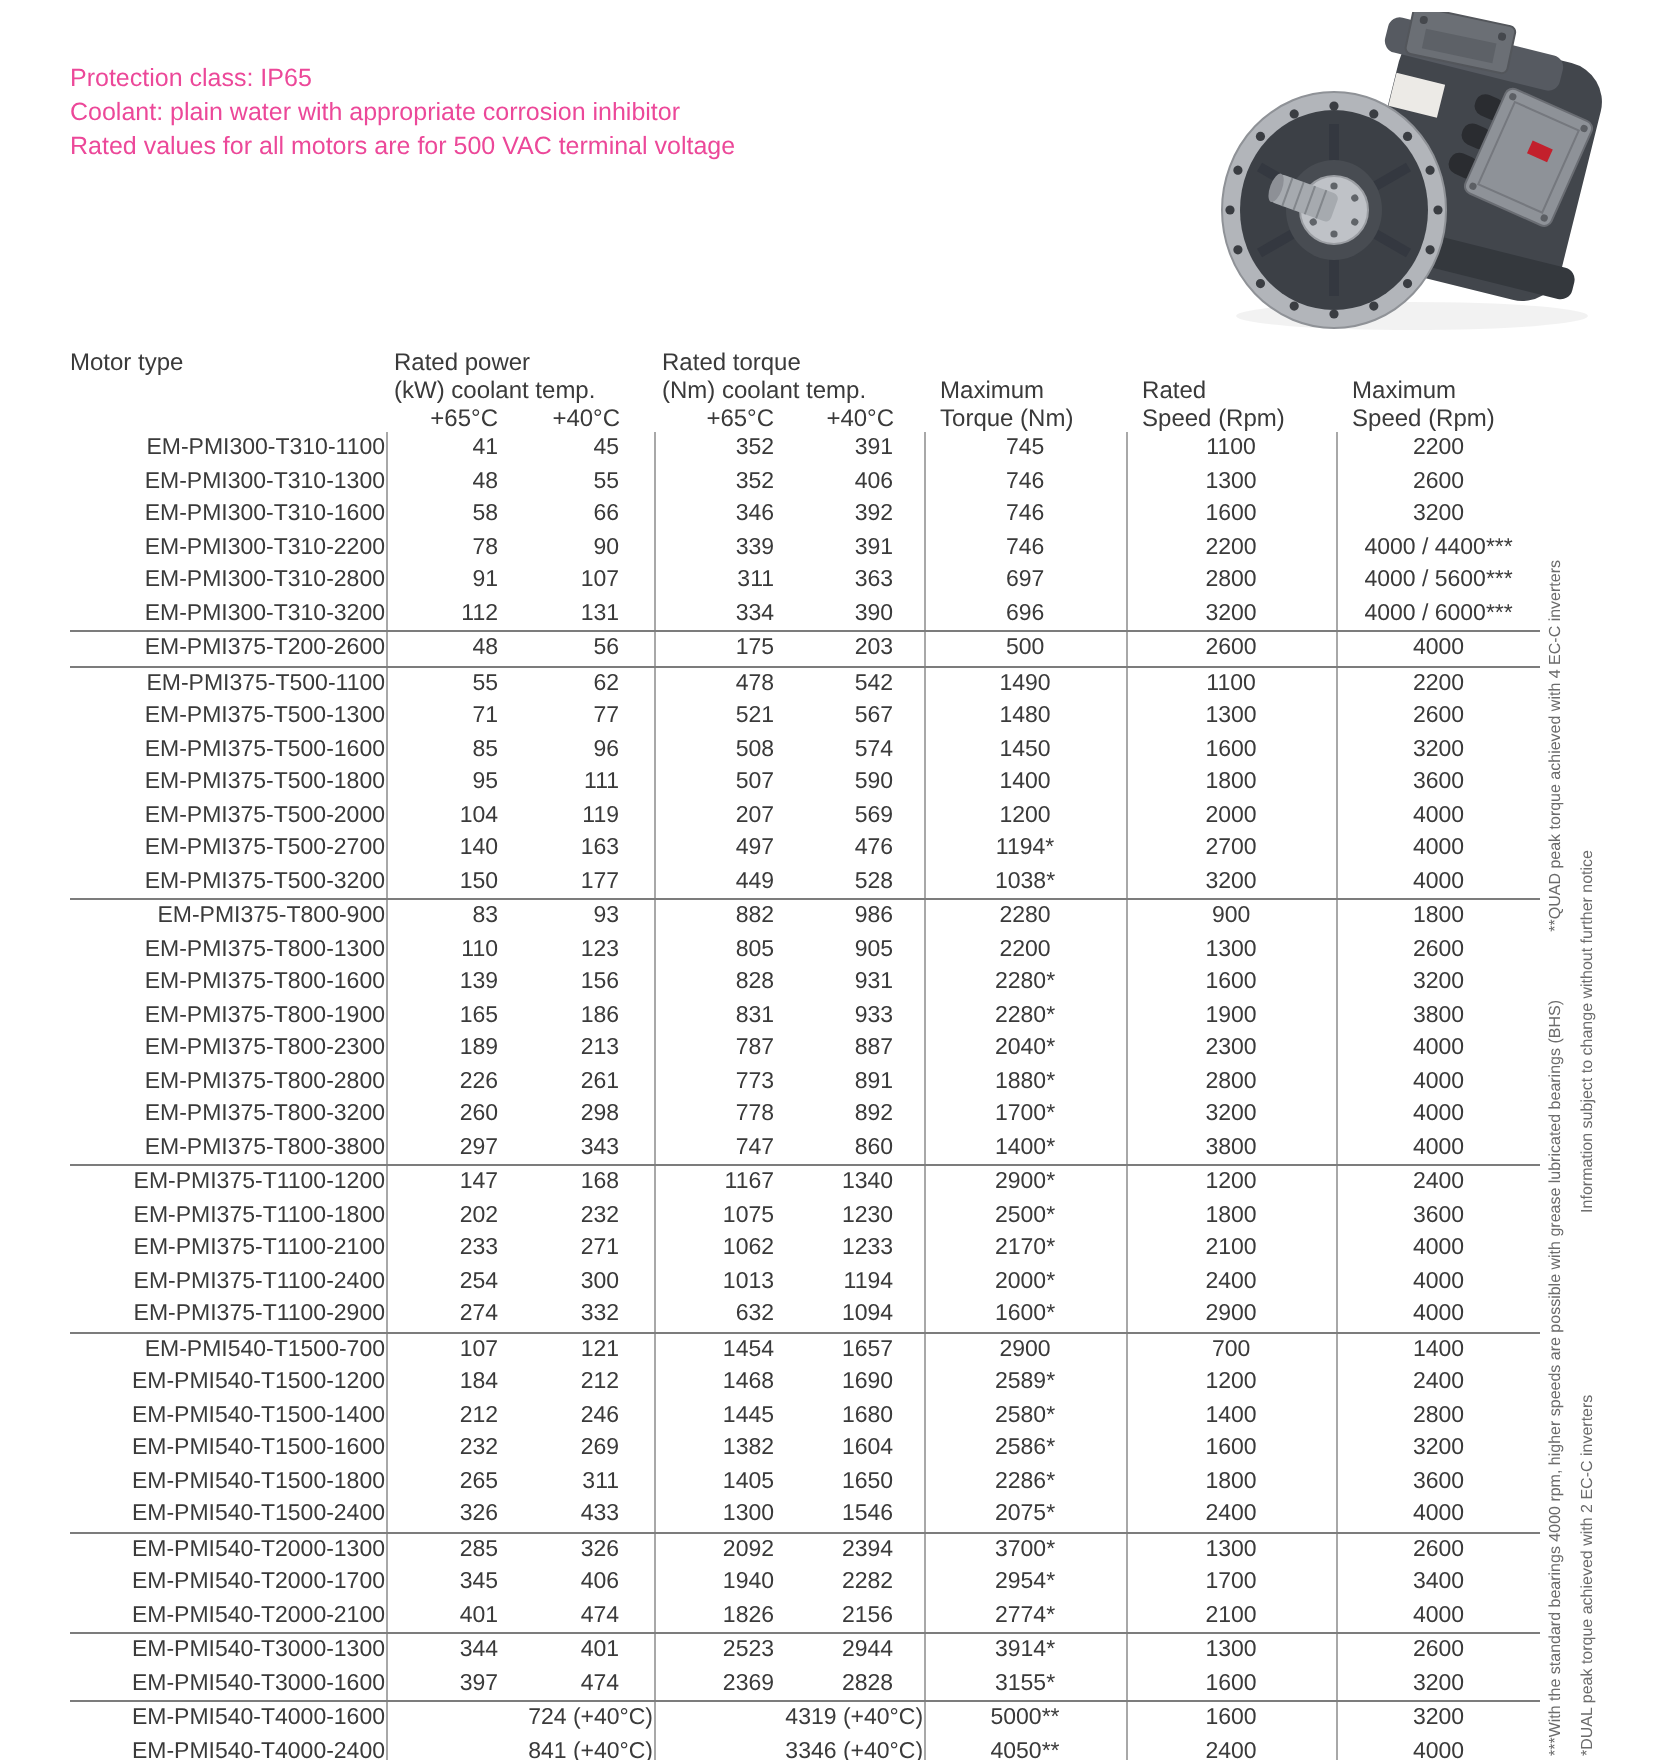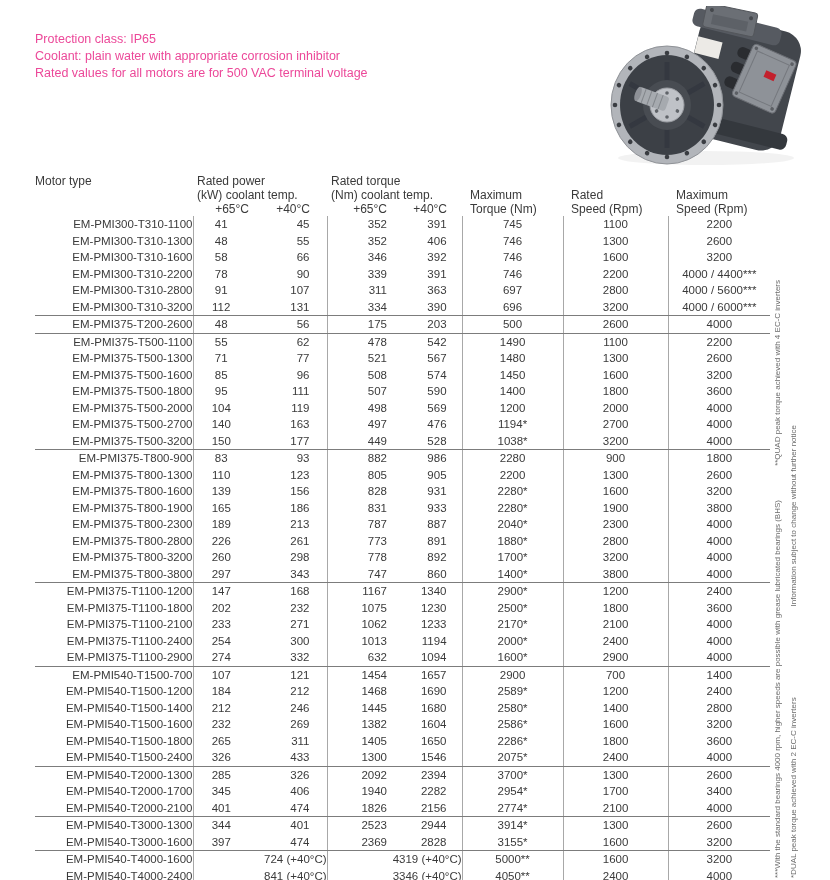--- a/index.html
+++ b/index.html
@@ -40,21 +40,21 @@
   .pr8  { padding-right: 8px; }
   .pr15 { padding-right: 15px; }
 
   tbody td {
     height: 16.5px; line-height: 16.5px;
     font-size: 11.5px; padding: 0;
     white-space: nowrap; overflow: hidden;
   }
   tbody td.c0 { text-align: right; }
   tbody td.c1, tbody td.c2, tbody td.c3, tbody td.c4 { text-align: right; }
-  tbody td.c1 { padding-right: 11px; text-align: center; }
+  tbody td.c1 { padding-right: 11px; }
   tbody td.c2 { padding-right: 17px; }
   tbody td.c3 { padding-right: 8px; }
   tbody td.c4 { padding-right: 15px; }
   tbody td.c5, tbody td.c6, tbody td.c7 { text-align: center; }
   tbody td.bl { border-left: 1px solid #a8a8a8; }
   tbody tr.group-end td { border-bottom: 1px solid #7c7c7c; }
   tbody td.merged { text-align: right; padding-right: 0; }
 
   .vnote {
     position: absolute; top: 878px;
@@ -304,21 +304,21 @@
           <td class="c3 bl">507</td>
           <td class="c4">590</td>
           <td class="c5 bl">1400</td>
           <td class="c6 bl">1800</td>
           <td class="c7 bl">3600</td>
         </tr>
         <tr>
           <td class="c0">EM-PMI375-T500-2000</td>
           <td class="c1 bl">104</td>
           <td class="c2">119</td>
-          <td class="c3 bl">498</td>
+          <td class="c3 bl">207</td>
           <td class="c4">569</td>
           <td class="c5 bl">1200</td>
           <td class="c6 bl">2000</td>
           <td class="c7 bl">4000</td>
         </tr>
         <tr>
           <td class="c0">EM-PMI375-T500-2700</td>
           <td class="c1 bl">140</td>
           <td class="c2">163</td>
           <td class="c3 bl">497</td>

